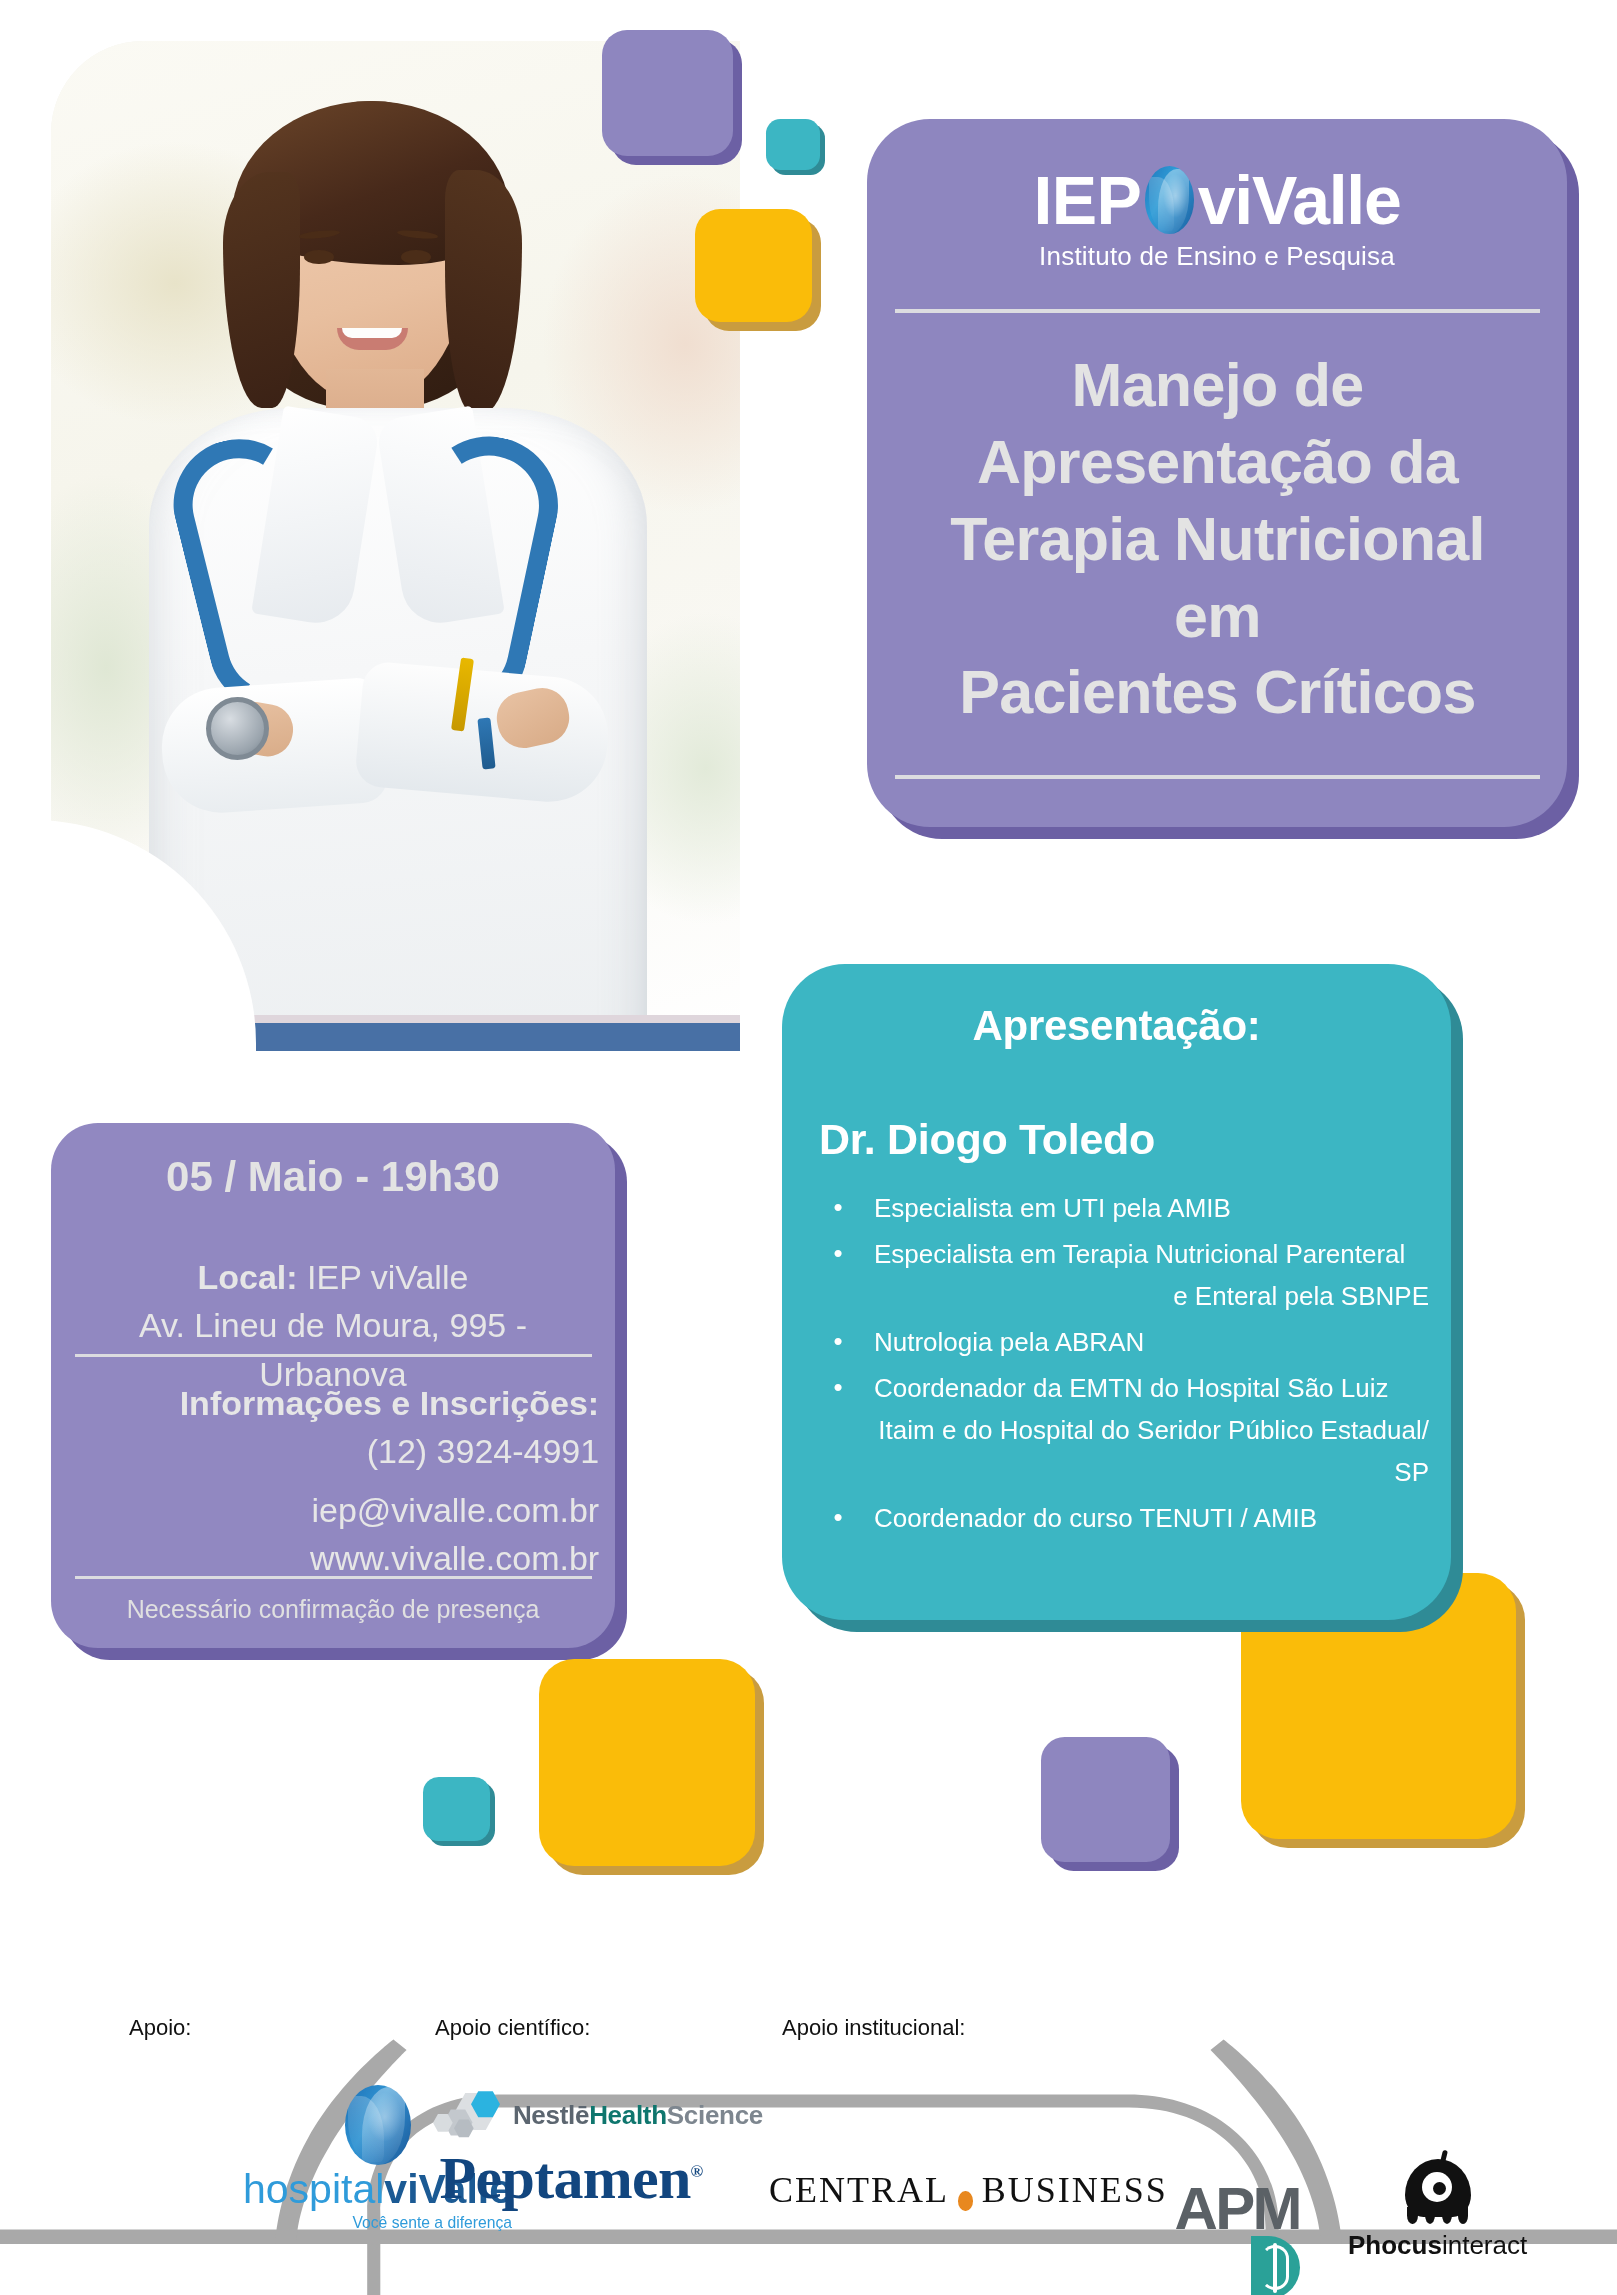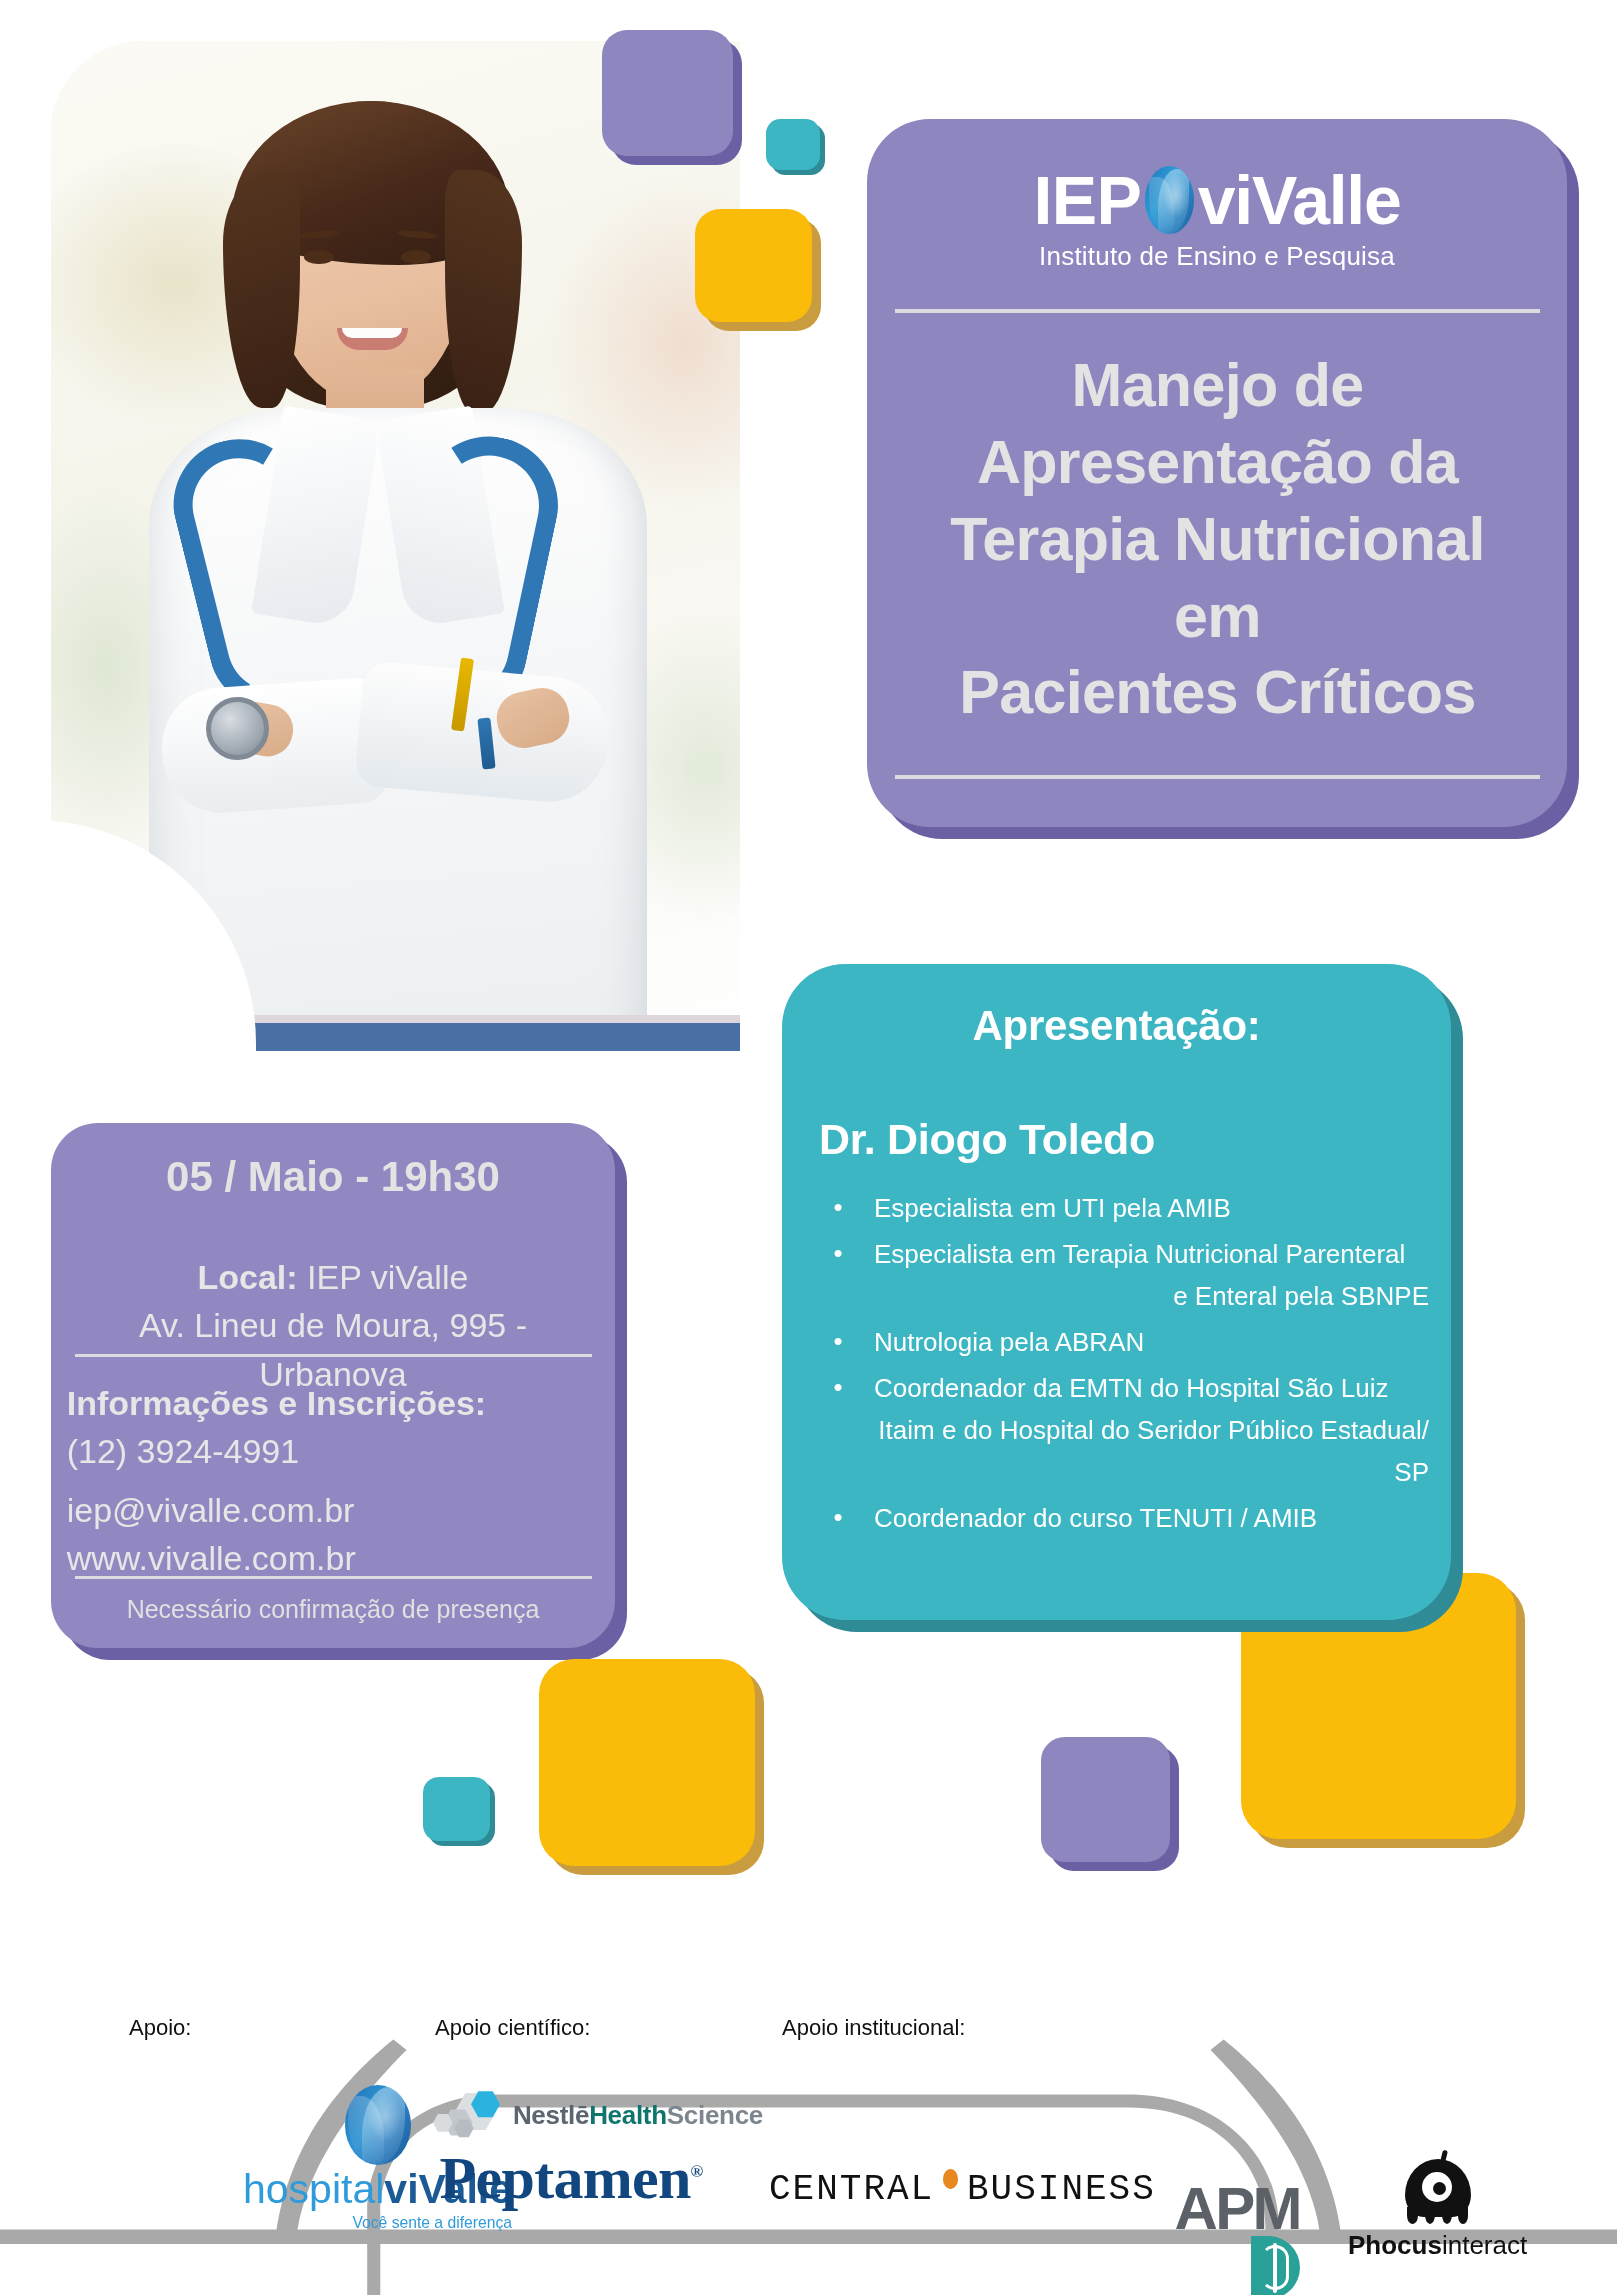--- a/index.html
+++ b/index.html
@@ -246,21 +246,21 @@
     position:absolute; left:0; top:30px; width:100%; text-align:center;
     color:#e3e3e3; font-weight:bold; font-size:42px; letter-spacing:0px;
   }
   .info-local {
     position:absolute; left:15.7px; top:130px; width:calc(100% - 31.5px); text-align:center;
     color:#e6e6e6; font-size:34px; line-height:1.42;
   }
   .info-local b { font-weight:bold; }
   #info-card .rule-1 { position:absolute; left:23.6px; top:231px; width:calc(100% - 47px); height:3.3px; background:#dcdce0; }
   .info-contact {
-    position:absolute; left:15.7px; top:257px; width:calc(100% - 31.5px); text-align:left;
+    position:absolute; left:15.7px; top:257px; width:calc(100% - 31.5px); text-align:right;
     color:#e6e6e6; font-size:34px; line-height:1.40;
   }
   .info-contact .h { font-weight:bold; }
   #info-card .rule-2 { position:absolute; left:23.6px; top:453px; width:calc(100% - 47px); height:3.3px; background:#dcdce0; }
   .info-note {
     position:absolute; left:0; top:472px; width:100%; text-align:center;
     color:#e0e0e0; font-size:25px;
   }
 
   
@@ -296,22 +296,22 @@
   .nestle-word .g { color:#5c6670; font-weight:bold; }
   .nestle-word .c { color:#0f766e; font-weight:bold; }
   .nestle-word .s { color:#7d868f; font-weight:bold; }
   .peptamen {
     font-family:"Liberation Serif", serif; font-weight:bold;
     font-size:60px; color:#12467f; letter-spacing:-0.7px; white-space:nowrap;
   }
   .peptamen sup { font-size:17px; vertical-align:super; }
 
   .cb-word {
-    font-family:Liberation Mono, monospace; font-size:36px; color:#111;
-    letter-spacing:2px; white-space:nowrap; display:flex; align-items:flex-start; gap:9.2px;
+    font-family:Liberation Serif, serif; font-size:36px; color:#111;
+    letter-spacing:2px; white-space:nowrap; display:flex; align-items:flex-end; gap:9.2px;
   }
   .cb-dot { width:14.4px; height:19.7px; border-radius:50%; background:#e8881f; display:inline-block; }
 
   .apm-row { display:flex; align-items:flex-end; gap:0;flex-direction:column; }
   .apm-word { font-size:60px; font-weight:bold; color:#5b6166; letter-spacing:-2.6px; line-height:.9; }
   .apm-badge {
     width:49px; height:63px; background:#2aa198;
     border-radius: 0 31.5px 31.5px 0; position:relative; margin-left:-3.9px;
   }
   .apm-badge .rod { position:absolute; left:21.6px; top:6.6px; width:4.6px; height:50px; background:#fff; border-radius:2.6px; }

